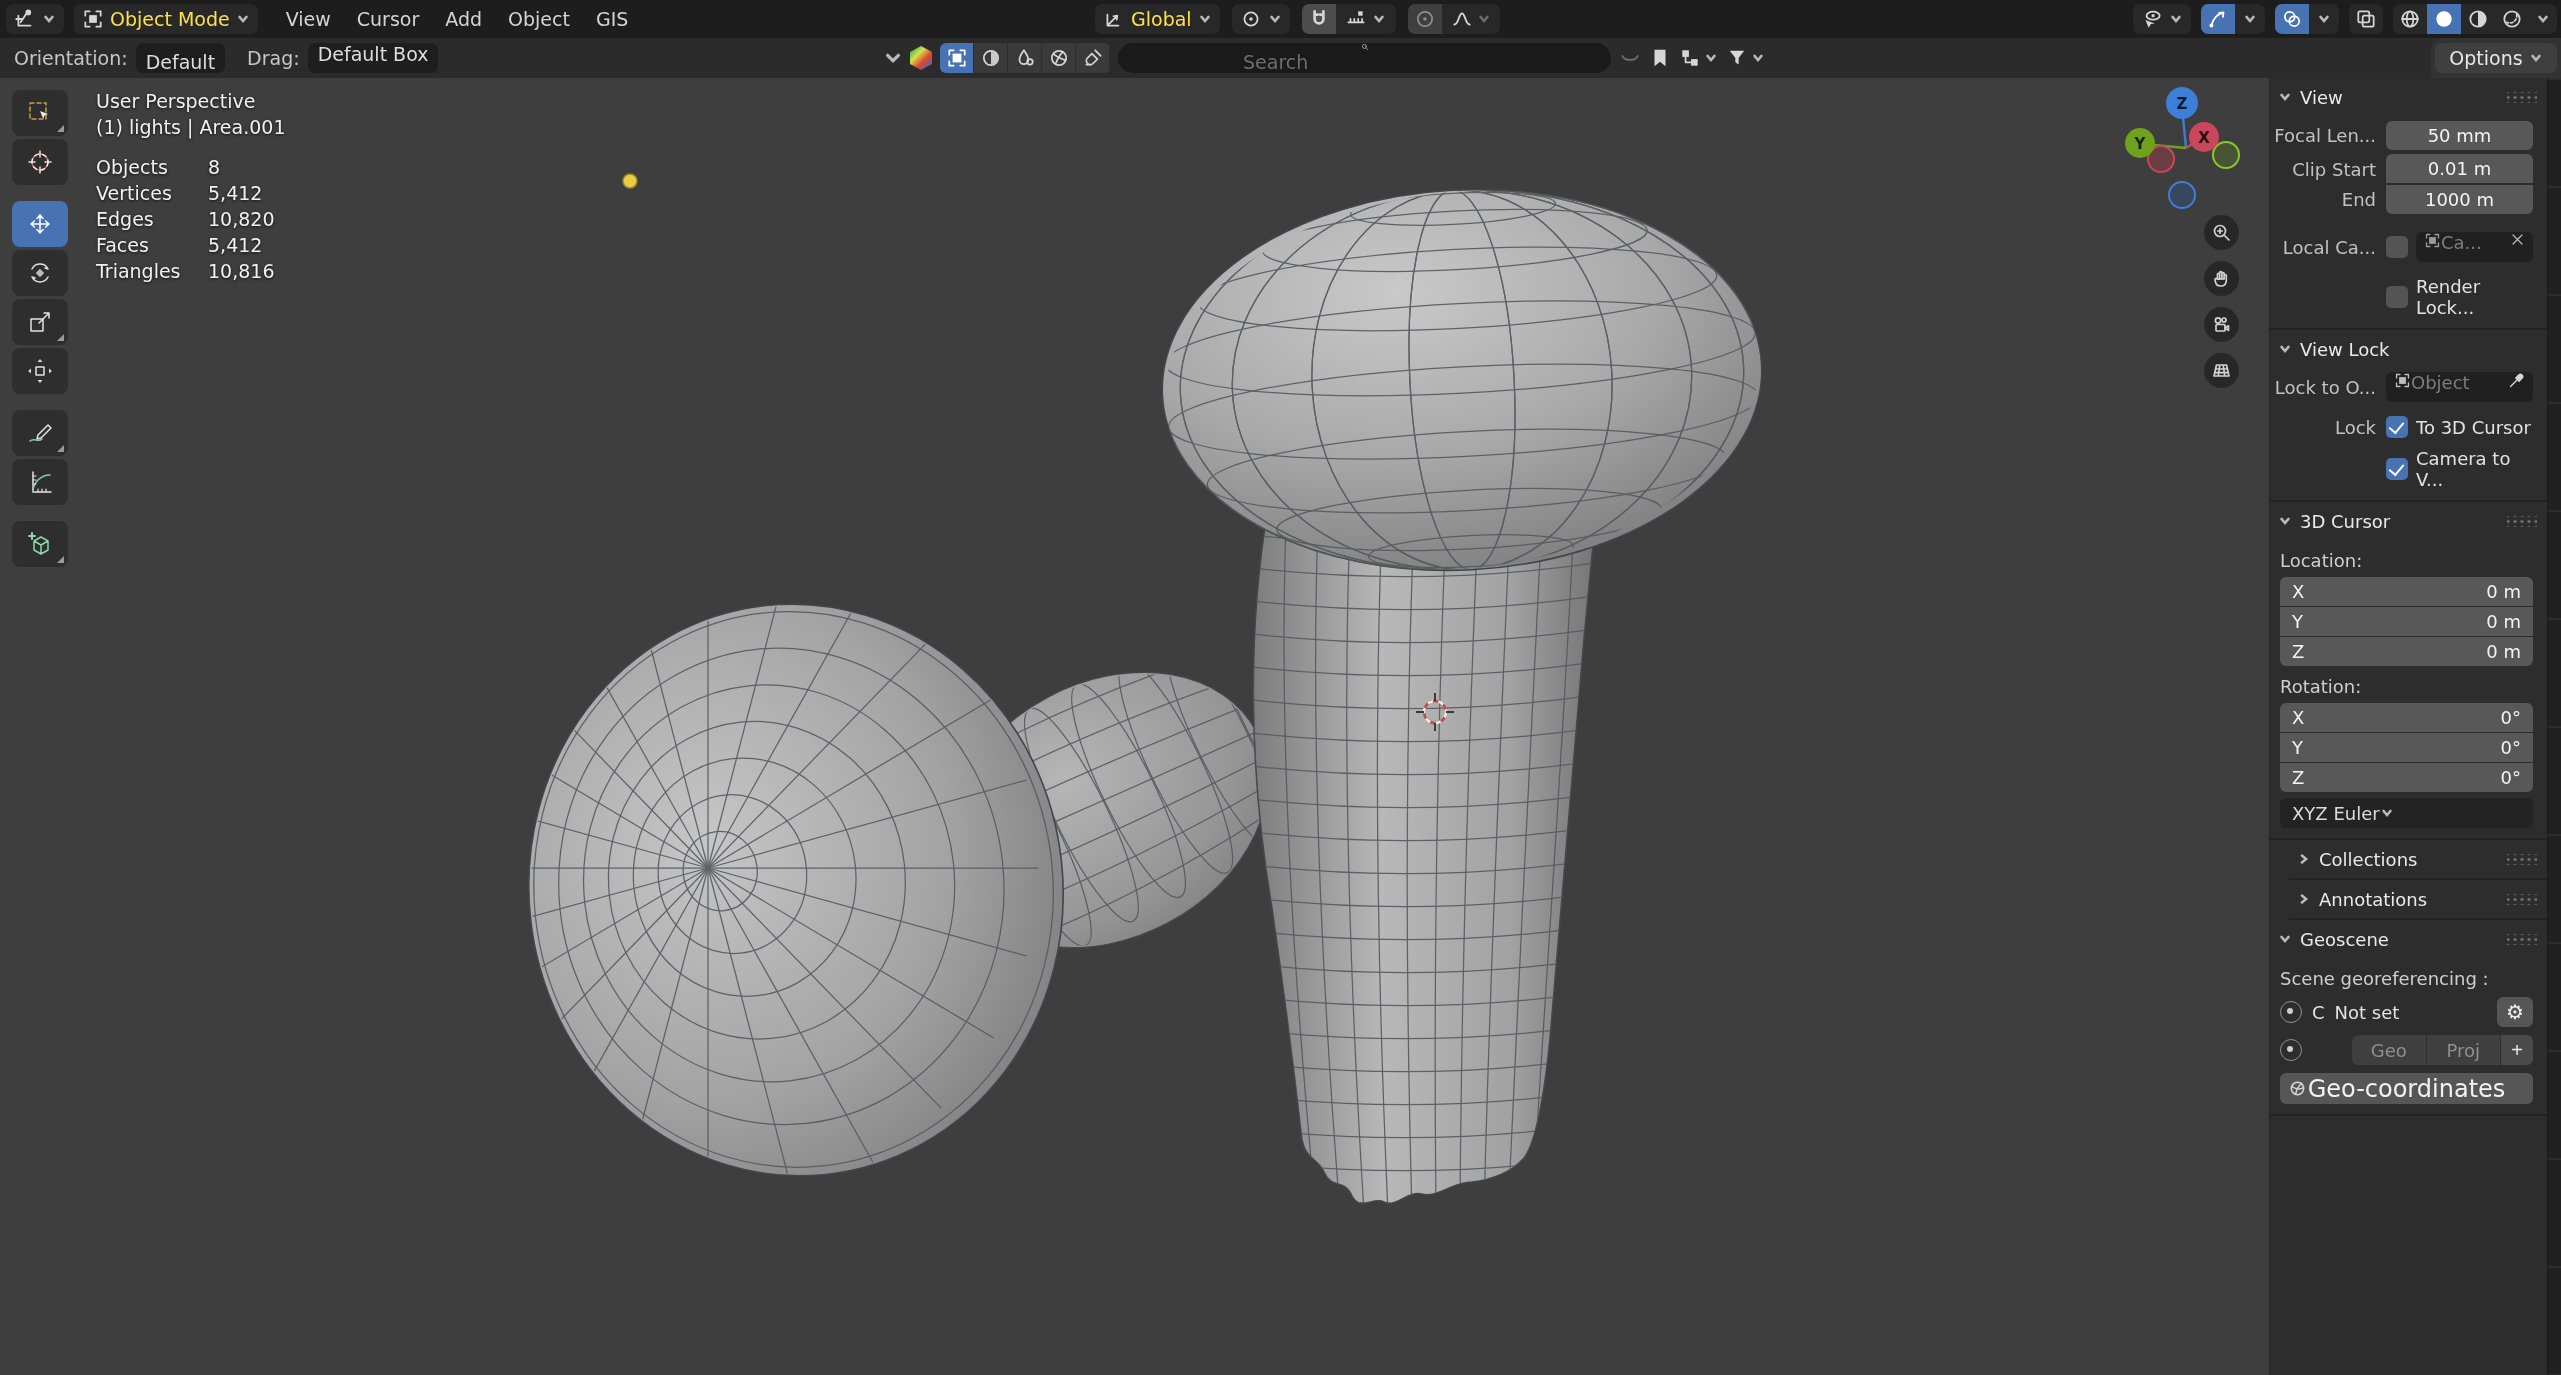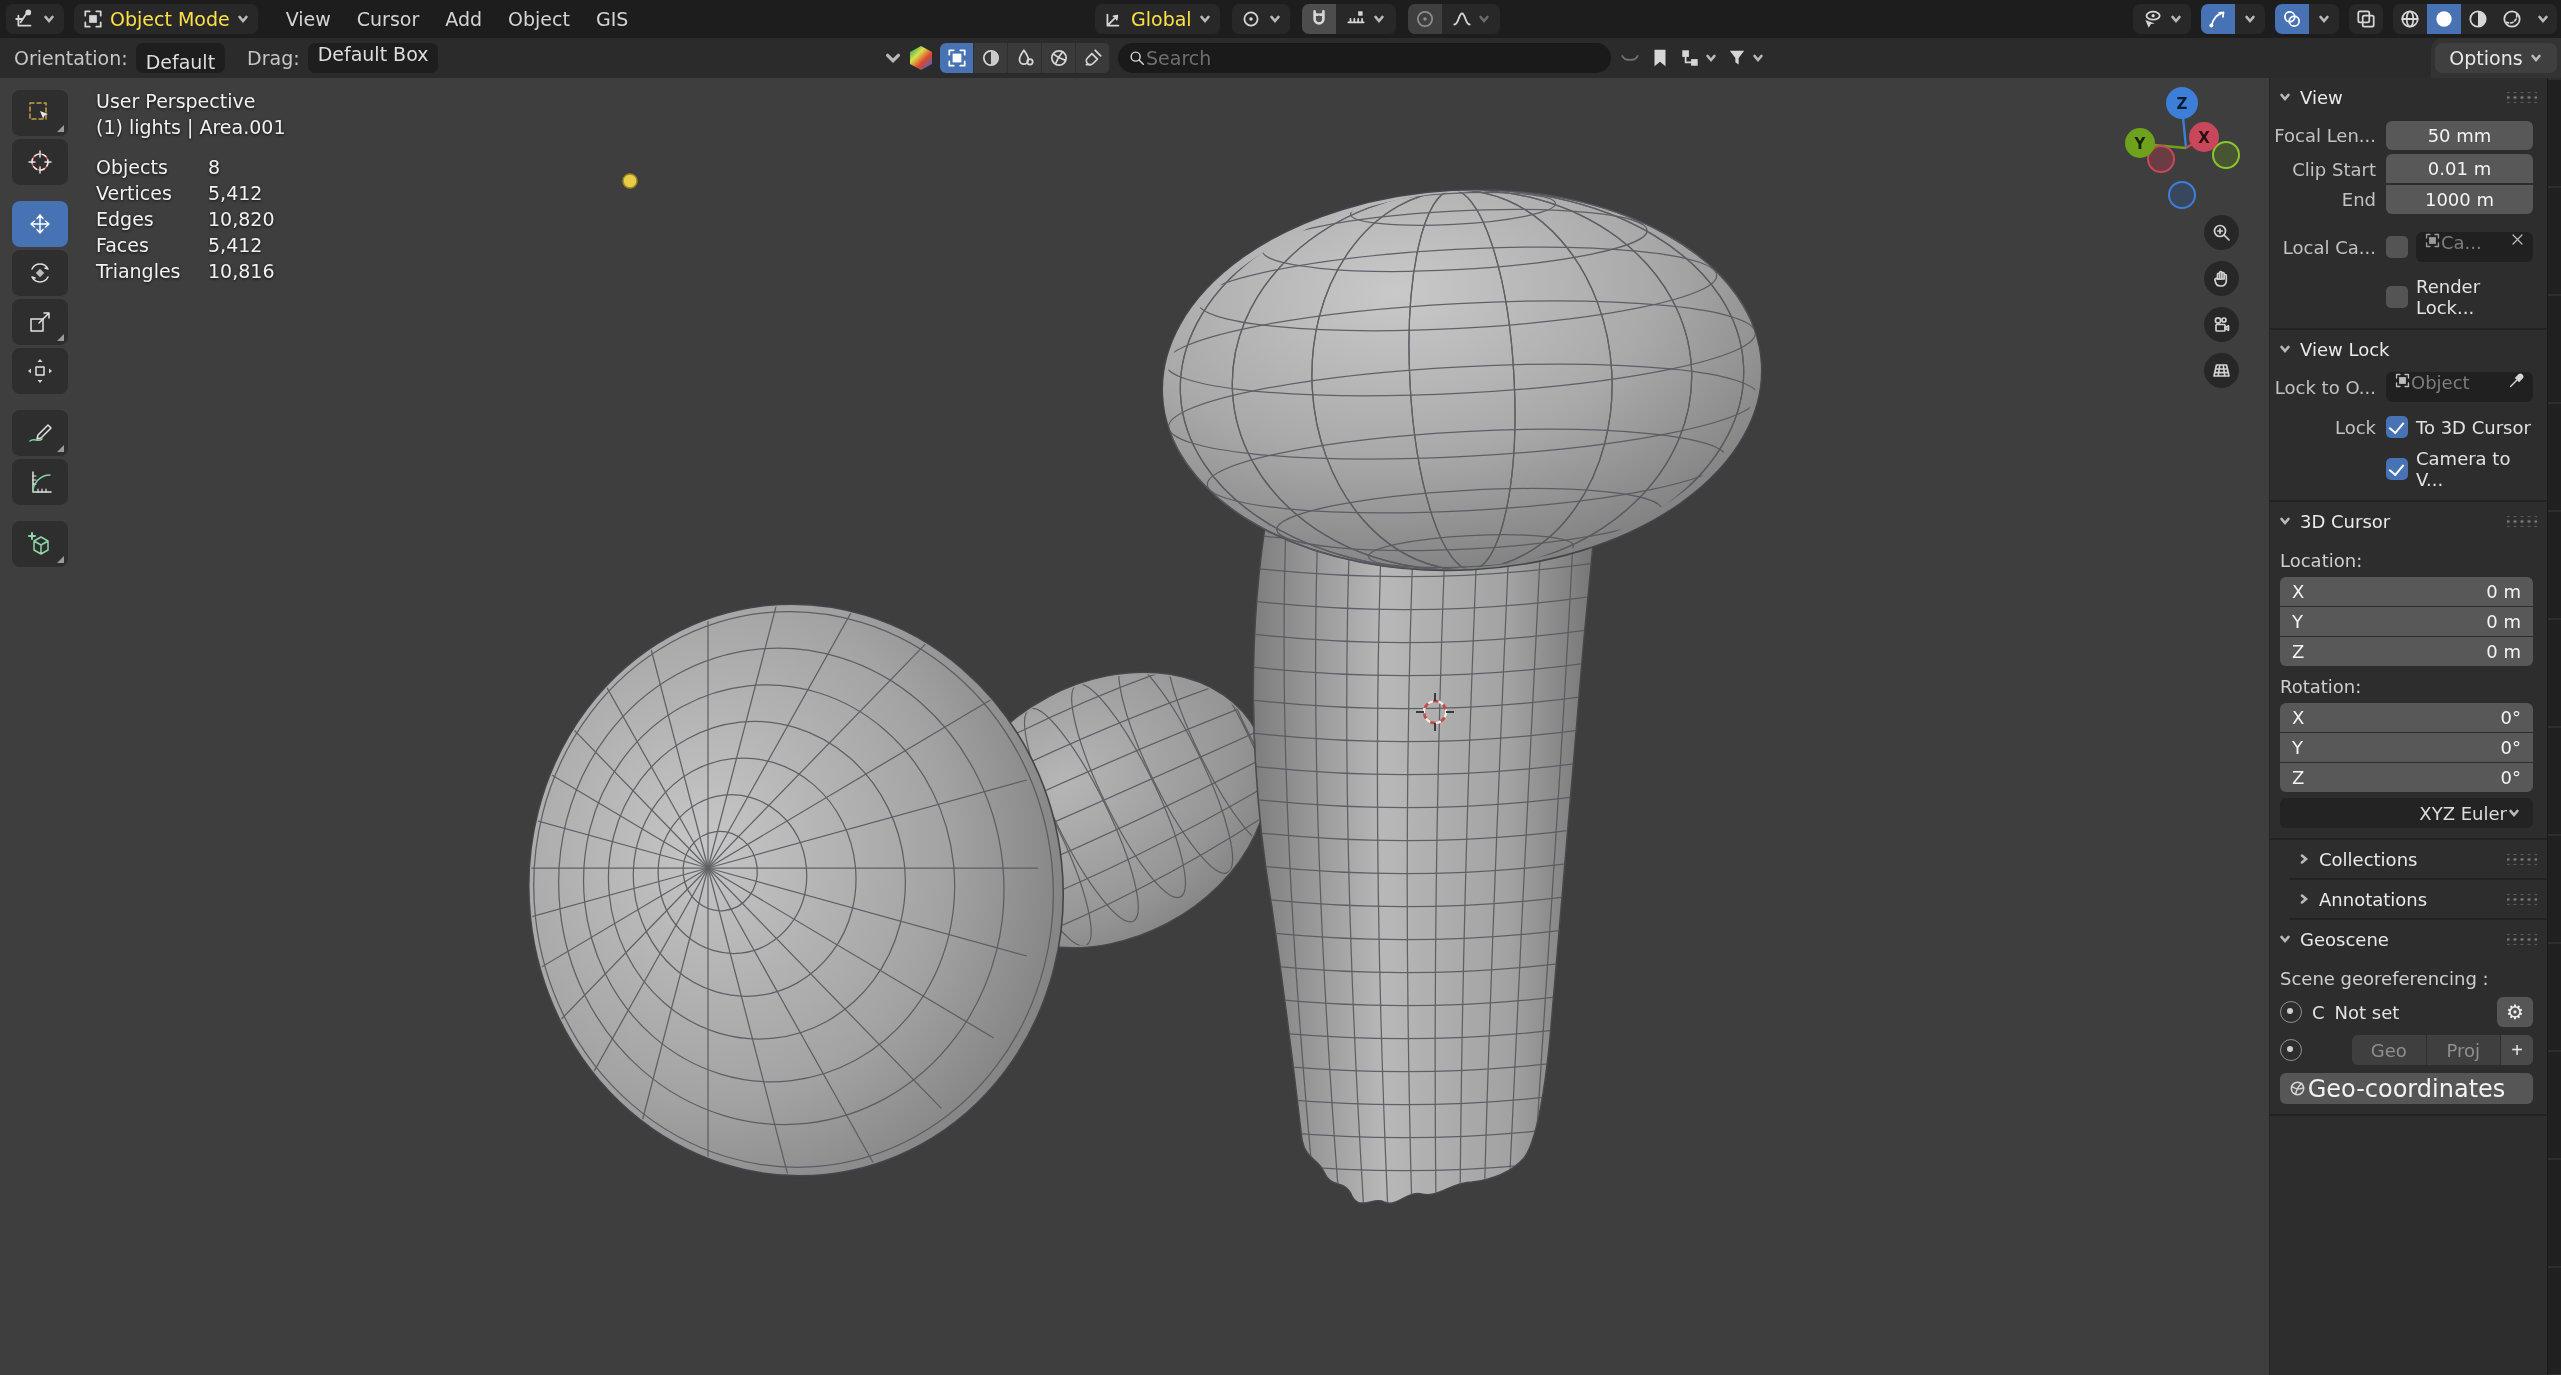--- a/index.html
+++ b/index.html
@@ -32,21 +32,21 @@
   .toolrow { position:relative; height:40px; background:#2b2b2b; display:flex; align-items:center; padding:0 14px; flex:0 0 auto; z-index:4; }
   .tr-label { color:#c6c6c6; font-size:19px; margin-right:8px; }
   .dd { display:flex; align-items:center; gap:8px; background:#1e1e1e; border:none; color:#dedede;
     height:30px; border-radius:7px; padding:0 10px; font-size:19px; font-family:inherit; margin-right:22px;flex-direction:column; }
   .tr-center { position:absolute; left:884px; top:5px; display:flex; align-items:center; gap:8px; }
   .gis-logo { width:22px; height:24px; background:linear-gradient(135deg,#3fae4e 10%,#d8e24a 35%,#e1452d 62%,#2e6fd0 95%);
     clip-path:polygon(50% 0,100% 25%,100% 75%,50% 100%,0 75%,0 25%); }
   .togglestrip { display:flex; align-items:center; background:#353535; border-radius:6px; overflow:hidden; }
   .tgl { width:34px; height:30px; display:flex; align-items:center; justify-content:center; background:#3a3a3a; border:none; color:#c9c9c9; border-right:1px solid #2e2e2e; }
   .tgl.on { background:#4772b3; color:#fff; }
-  .searchbox { display:flex; align-items:center; gap:0; width:493px; height:30px; background:#1a1a1a; border-radius:15px; padding:0 10px; }
+  .searchbox { display:flex; align-items:center; gap:0; width:493px; height:30px; background:#1a1a1a; border-radius:15px; padding:0 10px;flex-direction:column; }
   .searchbox input { flex:1; background:transparent; border:none; outline:none; color:#d8d8d8; font-size:19px; font-family:inherit; }
   .searchbox input::placeholder { color:#6e6e6e; }
   .options-tab { position:absolute; right:0; top:0; height:40px; width:130px; background:#333333; border-radius:12px 0 0 0; display:flex; align-items:center; justify-content:center; }
   .options-btn { background:#3f3f3f; border:none; color:#e8e8e8; font-size:19px; font-family:inherit; height:30px; border-radius:7px; padding:0 14px; display:flex; align-items:center; gap:6px; }
 
   
   .main { flex:1; display:flex; min-height:0; }
   .viewport { position:relative; flex:1; background:#3e3e3e; overflow:hidden; }
   .mesh-svg, .hud-svg { position:absolute; left:0; top:0; }
   .hud-svg { pointer-events:none; }
@@ -85,21 +85,21 @@
   .slider.first { border-radius:6px 6px 0 0; }
   .slider.last { border-radius:0 0 6px 6px; margin-bottom:6px; }
   .subhead { color:#cfcfcf; margin:10px 0 6px 10px; }
   .objfield { background:#202020; border-radius:6px; height:30px; display:flex; align-items:flex-start; gap:0; padding:0 8px; color:#7d7d7d; }
   .objfield .grow { flex:1; }
   .cbrow { display:flex; align-items:center; gap:8px; }
   .cb { width:22px; height:22px; border-radius:5px; background:#545454; flex:0 0 auto; position:relative; }
   .cb.checked { background:#4772b3; }
   .cb.checked:after { content:""; position:absolute; left:6px; top:3px; width:7px; height:12px; border:solid #fff; border-width:0 2.5px 2.5px 0; transform:rotate(40deg); }
   .cblabel { color:#e2e2e2; }
-  .dropdown { background:#232323; border-radius:6px; height:30px; display:flex; align-items:center; justify-content:flex-end; padding:0 12px; color:#dcdcdc; margin:6px 14px 0 10px; }
+  .dropdown { background:#232323; border-radius:6px; height:30px; display:flex; align-items:center; justify-content:flex-start; padding:0 12px; color:#dcdcdc; margin:6px 14px 0 10px; }
   .georow { display:flex; align-items:center; gap:10px; margin:8px 14px 0 10px; }
   .radio { width:22px; height:22px; border-radius:50%; border:1.6px solid #8f8f8f; position:relative; flex:0 0 auto; }
   .radio:after { content:""; position:absolute; left:6px; top:6px; width:6px; height:6px; border-radius:50%; background:#cfcfcf; }
   .geobtns { display:flex; flex:1; margin-left:40px; }
   .gbtn { flex:1; height:30px; background:#3f3f3f; border:none; color:#8f8f8f; font-size:18px; font-family:inherit; border-right:1px solid #2e2e2e; }
   .gbtn:first-child { border-radius:6px 0 0 6px; }
   .plusbtn { width:32px; height:30px; background:#4a4a4a; border:none; border-radius:0 6px 6px 0; color:#e8e8e8; font-size:20px; }
   .gearbtn { width:36px; height:30px; background:#565656; border:none; border-radius:6px; color:#f0f0f0; font-size:20px; margin-left:auto; line-height:1; }
   .bigbtn { display:flex; align-items:center; gap:10px; background:#565656; border:none; border-radius:6px; height:31px;
     margin:8px 14px 0 10px; color:#f2f2f2; font-size:24px; font-family:inherit; padding:0 10px; width:calc(100% - 24px); justify-content:center; position:relative; }

